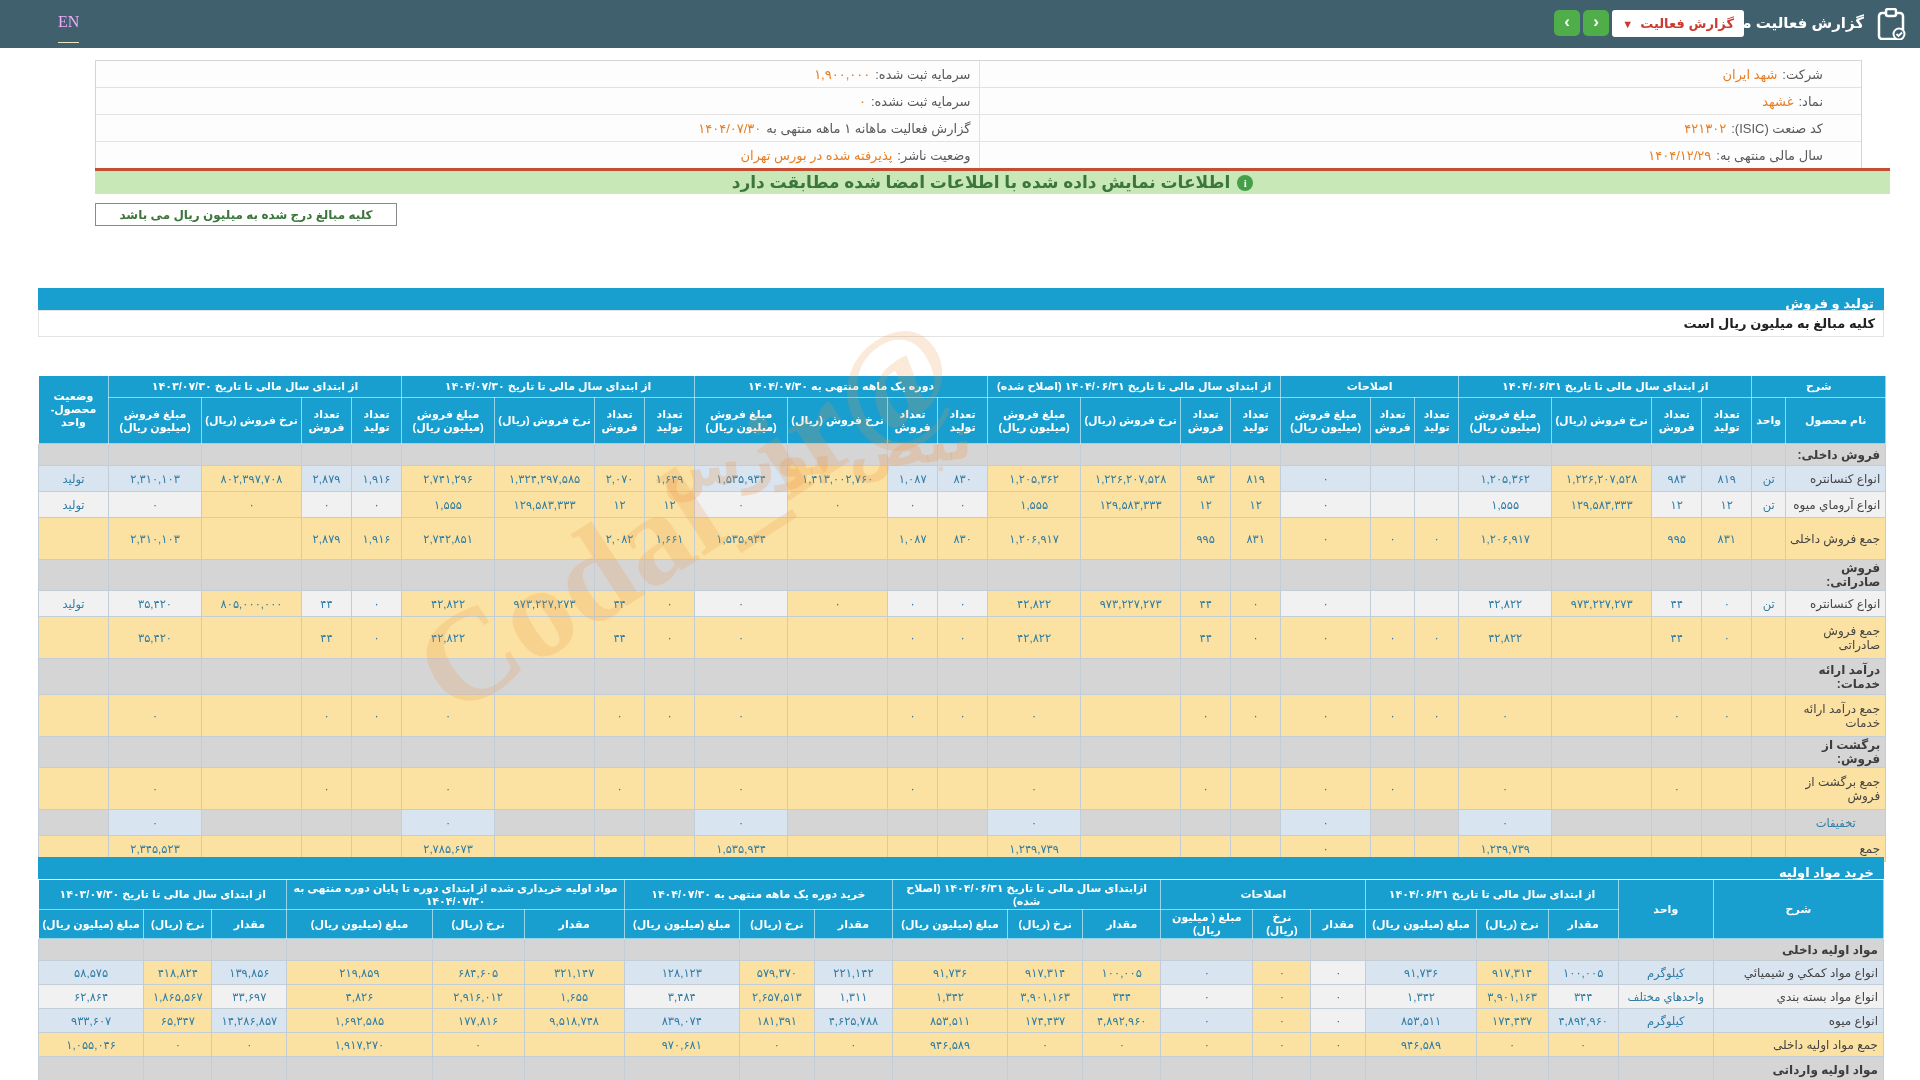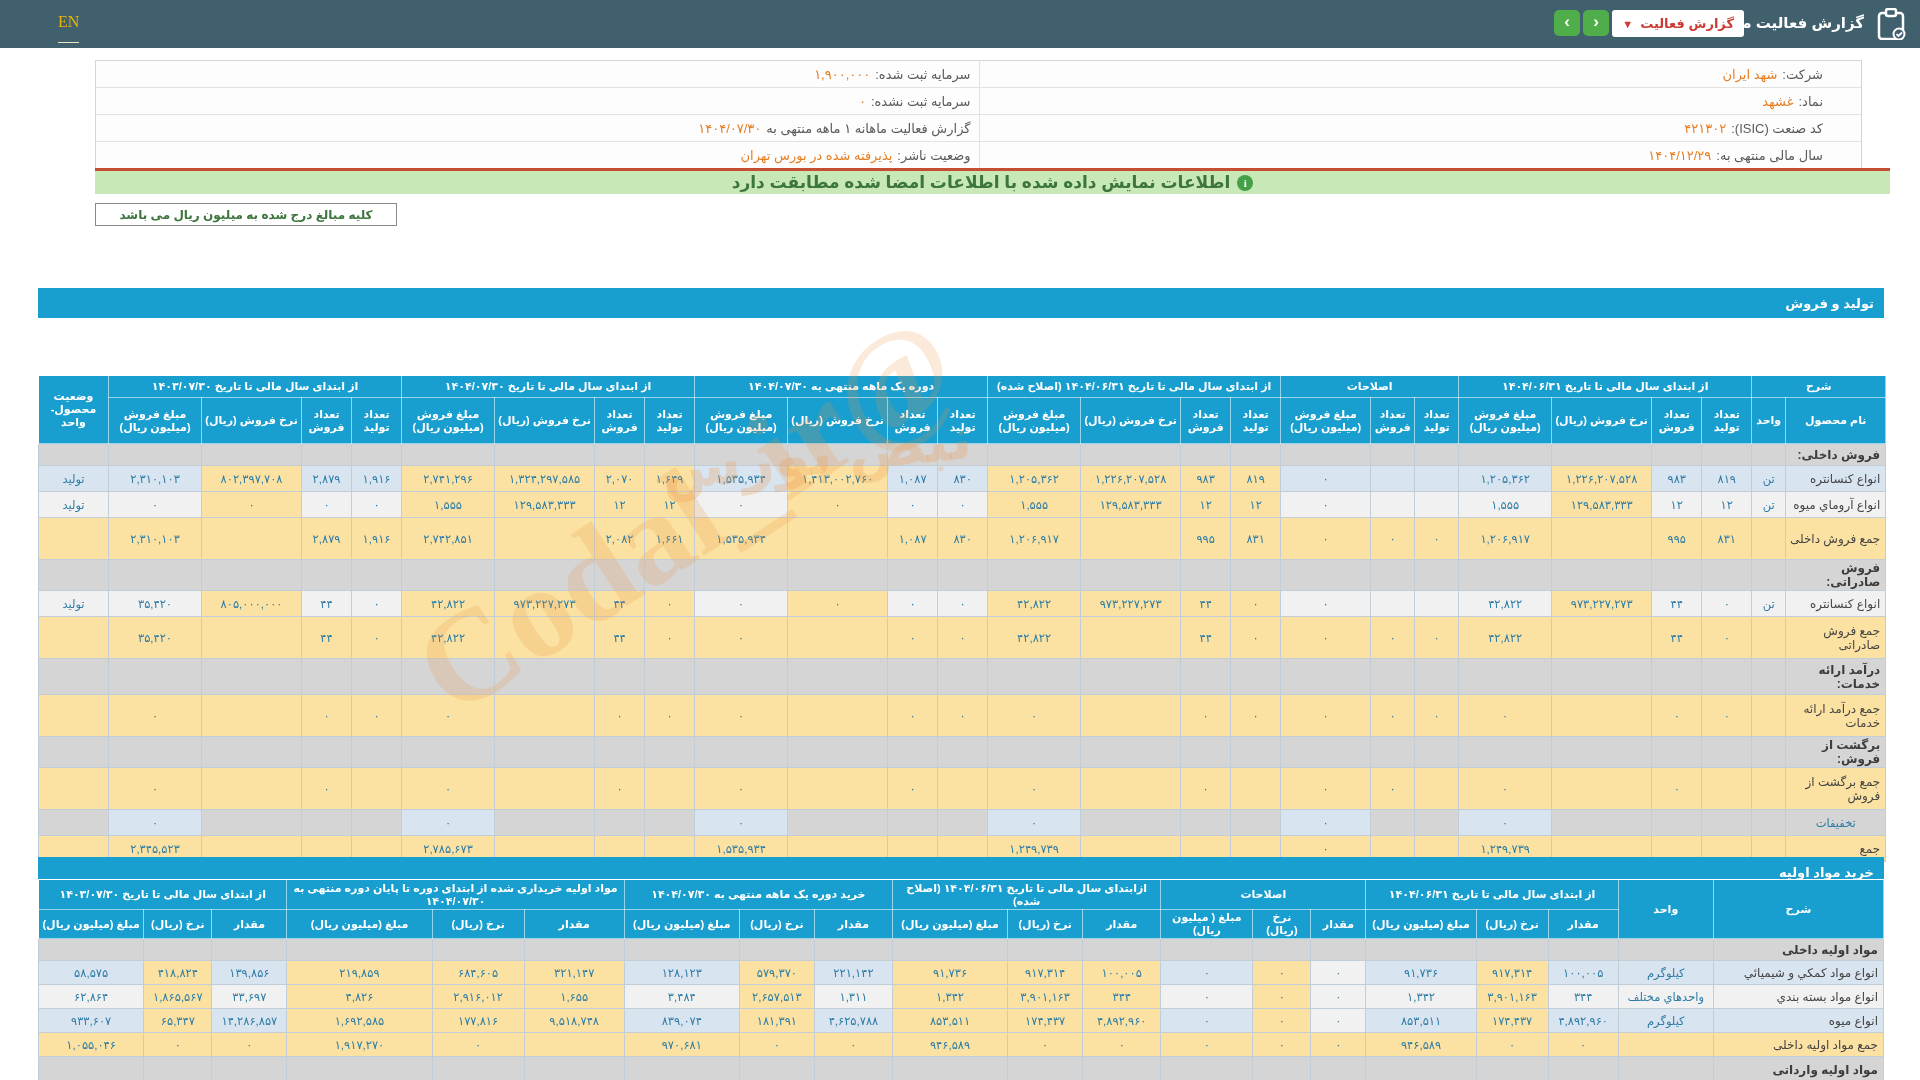--- a/index.html
+++ b/index.html
@@ -3,21 +3,21 @@
 <meta charset="utf-8">
 <style>
   html,body{margin:0;padding:0;background:#fff;}
   *{box-sizing:border-box;}
   body{font-family:"Liberation Sans","DejaVu Sans",sans-serif;}
   #page{position:relative;width:1920px;height:1080px;overflow:hidden;background:#fff;direction:rtl;}
 
   
   .topbar{position:absolute;top:0;left:0;width:1920px;height:48px;background:#40606d;}
   .en-link{position:absolute;left:58px;top:13px;font-family:"Liberation Serif","DejaVu Serif",serif;
-    font-size:16px;color:#eab308;border-bottom:1px solid #eae6c4;padding-bottom:11px;cursor:pointer;}
+    font-size:16px;color:#f0abfc;border-bottom:1px solid #eae6c4;padding-bottom:11px;cursor:pointer;}
   .clipboard-icon{position:absolute;right:14px;top:8px;width:30px;height:32px;}
   .tb-title{position:absolute;right:56px;top:14px;color:#fff;font-weight:bold;font-size:15px;}
   .tb-dropdown{position:absolute;right:176px;top:10px;height:27px;background:#fff;border-radius:3px;
     display:flex;align-items:center;gap:7px;padding:0 10px;color:#cc3b33;font-size:13px;font-weight:bold;cursor:pointer;}
   .tb-dropdown .caret{font-size:11px;}
   .nav-btn{position:absolute;top:10px;width:26px;height:26px;border-radius:5px;background:#4fae4a;
     color:#fff;font-weight:bold;font-size:17px;line-height:24px;text-align:center;cursor:pointer;}
   .nav-right{right:311px;}
   .nav-left{right:340px;}
 
@@ -141,20 +141,21 @@
   </div>
 
   <div class="red-line"></div>
   <div class="green-bar">
     <span class="info-circle-icon">i</span>
     <span class="green-bar-text">اطلاعات نمایش داده شده با اطلاعات امضا شده مطابقت دارد</span>
   </div>
   <div class="note-box">کلیه مبالغ درج شده به میلیون ریال می باشد</div>
 
   <div class="section-bar sec1">تولید و فروش</div>
+  <div class="unit-note-row">کلیه مبالغ به میلیون ریال است</div>
   <table class="dt t1" id="table1">
       <colgroup>
         <col style="width: 100px;">
         <col style="width: 34px;">
         <col style="width: 50px;">
         <col style="width: 50px;">
         <col style="width: 100px;">
         <col style="width: 93px;">
         <col style="width: 44px;">
         <col style="width: 44px;">

